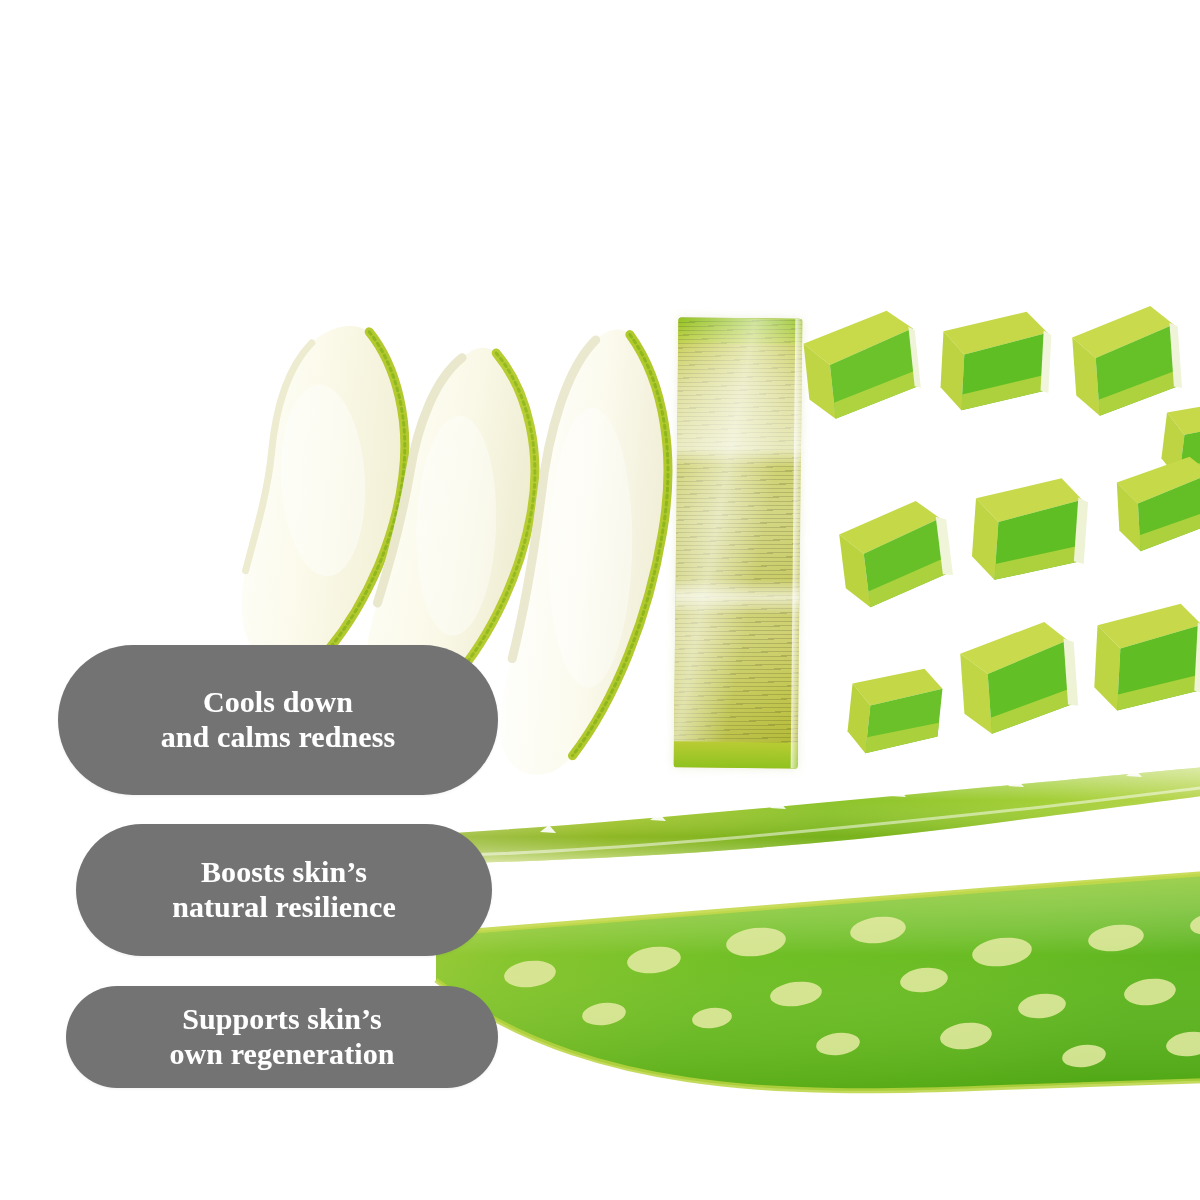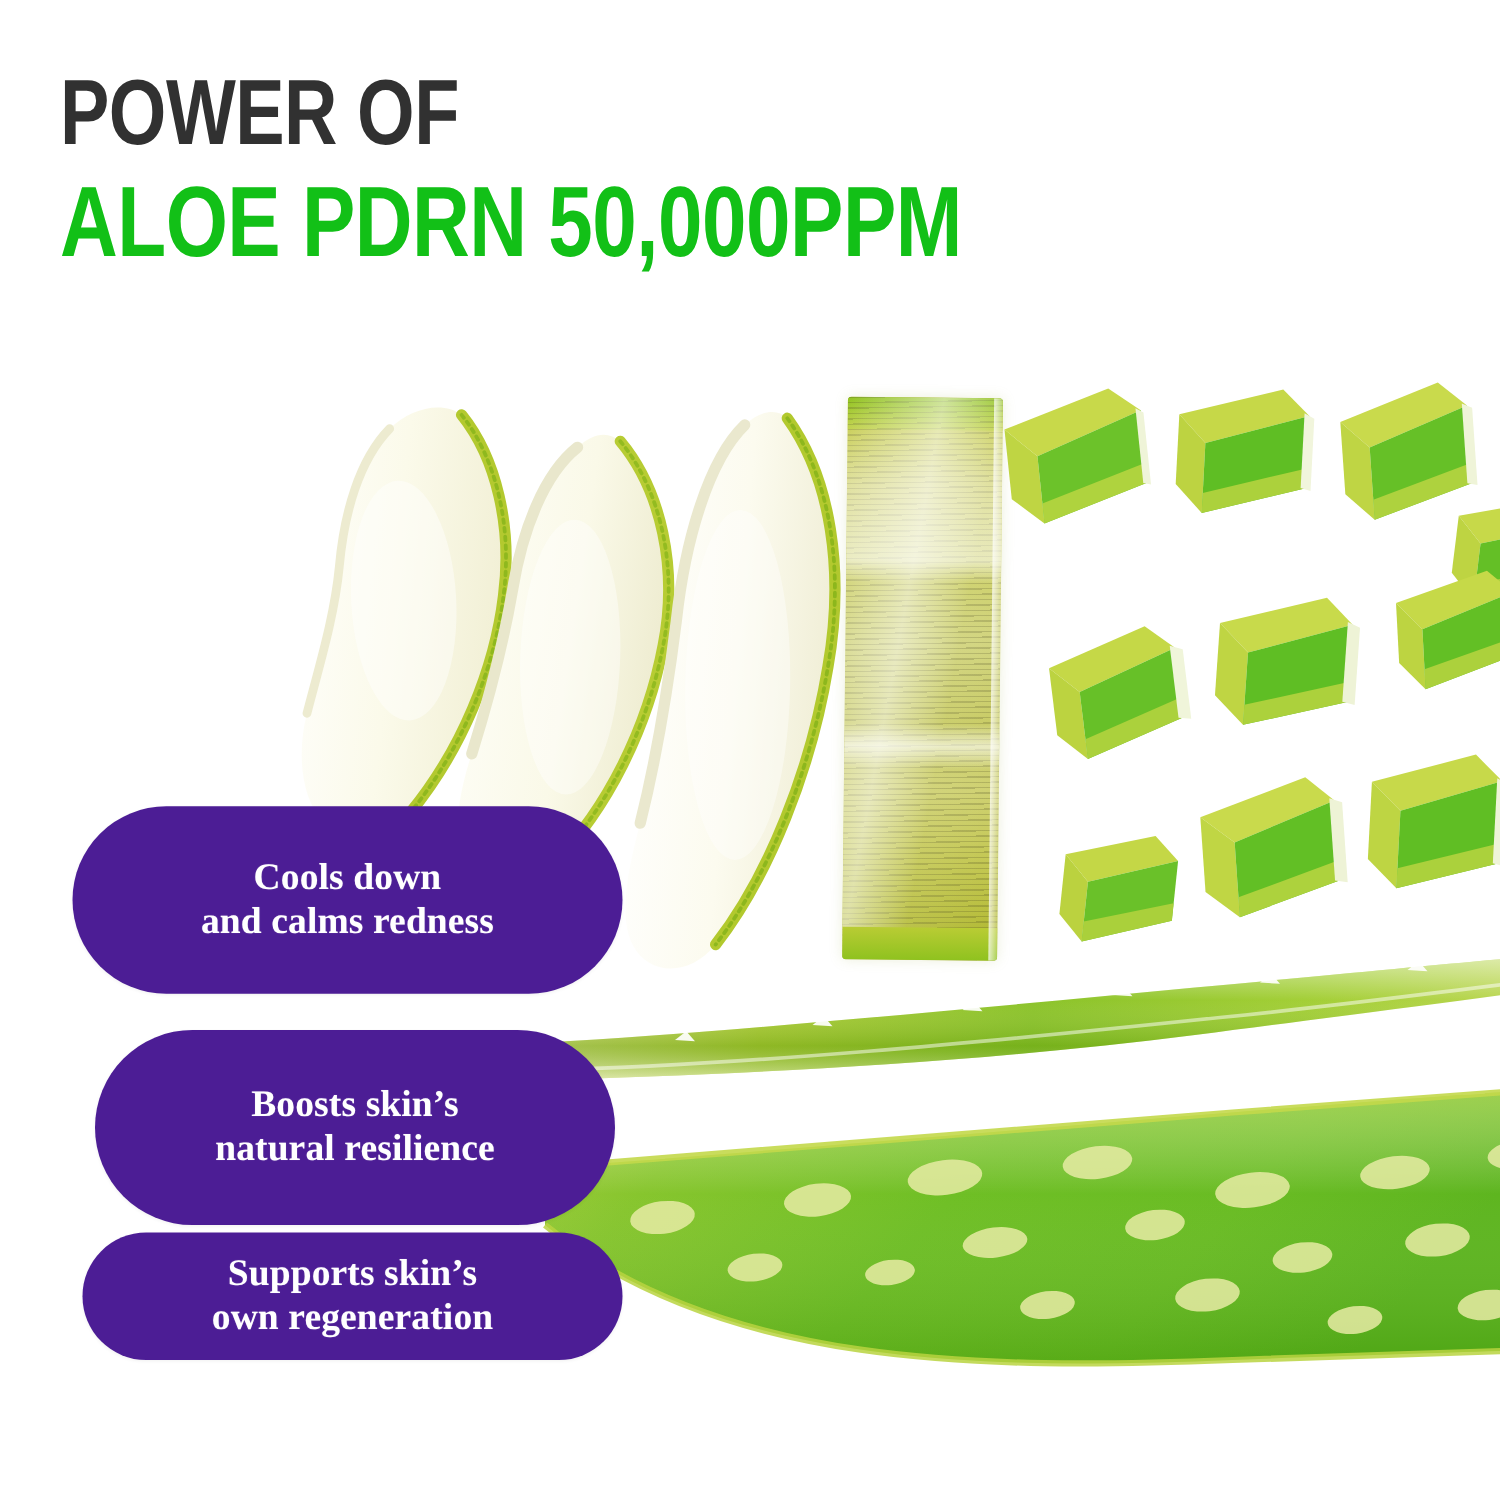--- a/index.html
+++ b/index.html
@@ -104,38 +104,38 @@
 
   
   .leaf { position:absolute; }
   .leaf svg { display:block; width:100%; height:100%; overflow:visible; }
 
   
   #pills { position:absolute; left:0; top:0; z-index:50; }
   .pill {
     position:absolute;
     display:flex; align-items:center; justify-content:center;
-    background:#4c1d95;
+    background:#737373;
     border-radius:999px;
     color:#ffffff;
     text-align:center;
     padding:0 16px;
     box-shadow:0 1px 3px rgba(0,0,0,.06);
   }
   .pill .pill-text {
     font-family:"Liberation Serif", serif;
     font-weight:700;
     font-size:30px;
     line-height:1.16;
     letter-spacing:0.1px;
     white-space:pre-line;
     text-shadow:0 0 1px rgba(255,255,255,.28);
   }
   #pill-0 { left:58px;  top:645px;  width:440px; height:150px; }
-  #pill-1 { left:76px;  top:824px;  width:416px; height:156px; }
+  #pill-1 { left:76px;  top:824px;  width:416px; height:132px; }
   #pill-2 { left:66px;  top:986px;  width:432px; height:102px; }
 </style>
 </head>
 <body>
 
 <div id="banner">
 
   <div id="produce">
 
     <div class="fillet" style="left:228px; top:330px; width:210px; height:340px; transform:rotate(-3deg);">
@@ -404,24 +404,20 @@
           <path d="M588 222 l9 17 l9 -16 z"></path>
           <path d="M670 219 l9 17 l9 -16 z"></path>
           <path d="M752 216 l9 17 l9 -16 z"></path>
         </g>
         <path d="M10 112 C150 226 360 228 560 220 C660 216 740 214 800 212" fill="none" stroke="#B9D340" stroke-width="5" opacity=".85"></path>
       </svg>
     </div>
 
   </div>
 
-  <div id="headline">
-    <span class="head-line" id="head-line-1">POWER OF</span>
-    <span class="head-line" id="head-line-2">ALOE PDRN 50,000PPM</span>
-  </div>
 
   <div id="pills">
 
     <div class="pill" id="pill-0">
       <span class="pill-text">Cools down
 and calms redness</span>
     </div>
 
     <div class="pill" id="pill-1">
       <span class="pill-text">Boosts skin’s

